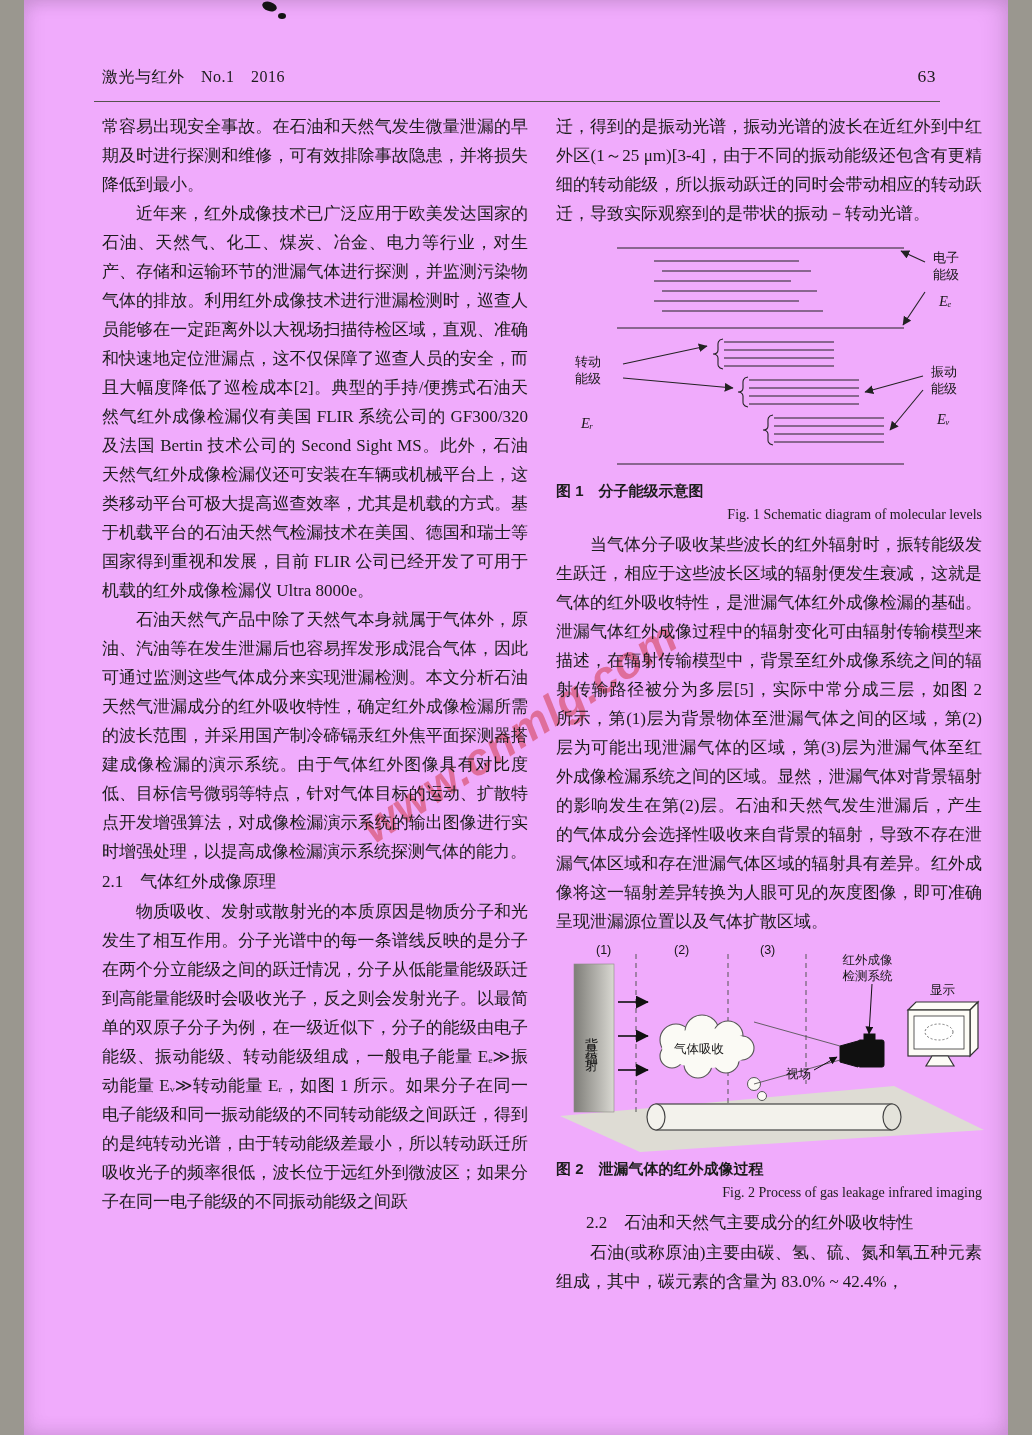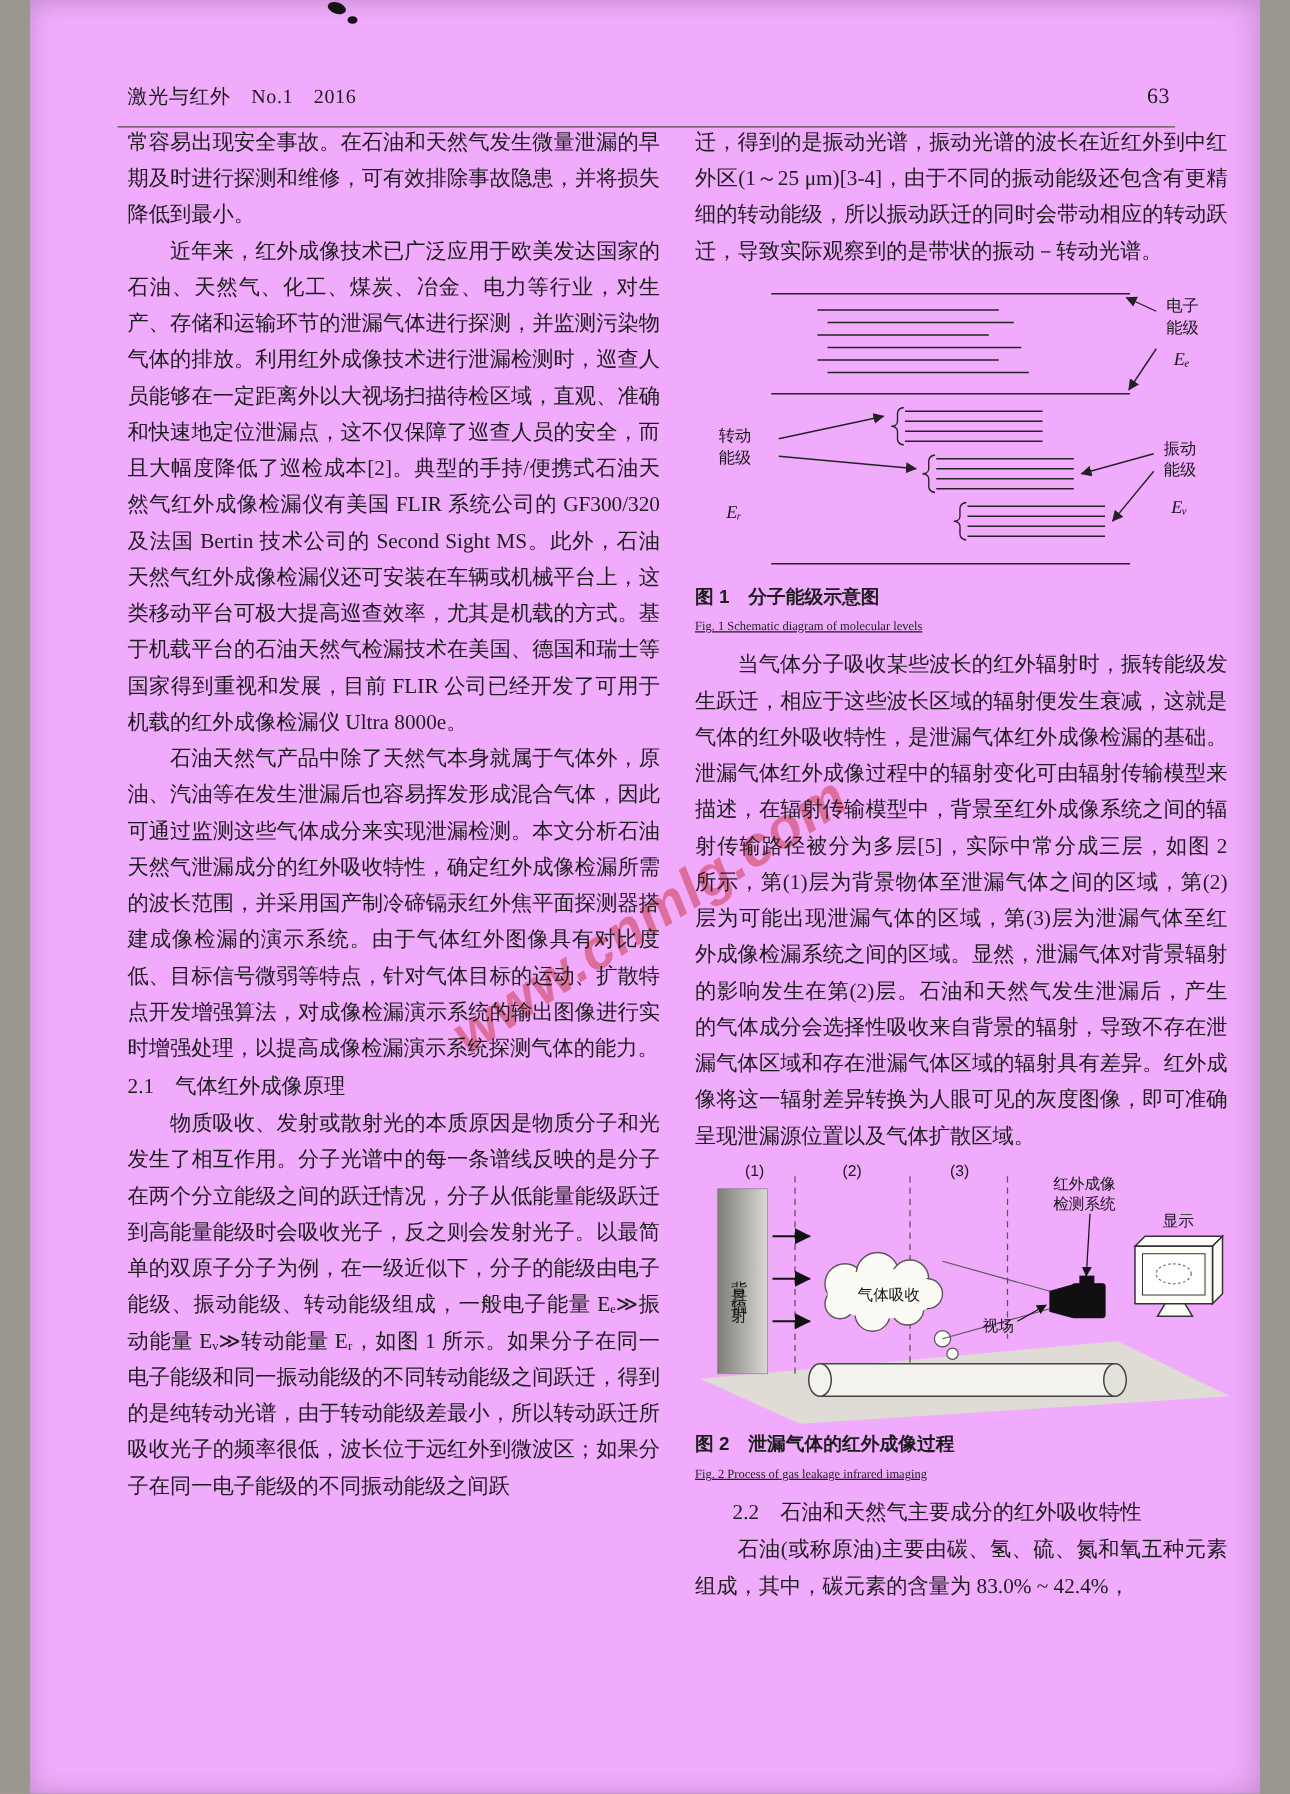--- a/index.html
+++ b/index.html
@@ -16,21 +16,21 @@
 
   .header {
     position:absolute; top:66px; left:78px; right:72px;
     display:flex; justify-content:space-between; align-items:baseline;
     font-size:16px; letter-spacing:.5px;
   }
   .header .pageno { font-weight:normal; font-size:17.5px; }
   .rule { position:absolute; top:101px; left:70px; right:68px; height:1px; background:#55524d; }
 
   .col {
-    position:absolute; top:99px; width:426px;
+    position:absolute; top:112px; width:426px;
     font-size:17px; line-height:29px; text-align:justify;
   }
   .col.left  { left:78px; }
   .col.right { left:532px; }
   .para { text-indent:2em; }
   .para.cont { text-indent:0; }
   .h-section { font-weight:bold; margin:1px 0; }
   .h-sub { margin:1px 0; }
 
   .figwrap { position:relative; margin:8px auto 2px; }
@@ -43,21 +43,21 @@
   .flabel.small { font-size:12.5px; }
   .flabel.wrap2 { width:2.3em; }
   .flabel.wrap4 { width:4.4em; }
   .flabel.math { font-family:"Liberation Serif","DejaVu Serif",serif; font-style:italic; font-size:14.5px; }
   .flabel.vert { writing-mode:vertical-rl; letter-spacing:7px; height:130px; }
 
   .caption-cn {
     font-size:15px; font-weight:bold; line-height:25px;
     font-family:"Liberation Sans","DejaVu Sans",sans-serif;
   }
-  .caption-en { text-align:left; font-size:10px; line-height:23px;text-decoration:underline; }
+  .caption-en { text-align:right; font-size:14px; line-height:23px; }
 
   .watermark {
     position:absolute; left:342px; top:806px;
     transform:rotate(-33deg); transform-origin:left center;
     font-family:"Liberation Sans","DejaVu Sans",sans-serif;
     font-size:45px; font-weight:bold; font-style:italic;
     color:rgba(204,42,50,.48); letter-spacing:1px; pointer-events:none; white-space:nowrap;
   }
 </style>
 </head>
@@ -223,21 +223,21 @@
           <rect x="358" y="72" width="50" height="33" fill="#ffffff" stroke-width="0.8"></rect>
           <ellipse cx="383" cy="88" rx="14" ry="8" fill="none" stroke="#777" stroke-width="1" stroke-dasharray="2 2"></ellipse>
           <polygon points="376,112 392,112 398,122 370,122"></polygon>
         </g>
       </svg>
 
       <div class="flabel small" style="left:40px;  top:-2px;">(1)</div>
       <div class="flabel small" style="left:118px; top:-2px;">(2)</div>
       <div class="flabel small" style="left:204px; top:-2px;">(3)</div>
       <div class="flabel vert" style="left:26px; top:32px;">背景辐射</div>
-      <div class="flabel small" style="left:118px; top:97px;margin-left:12px;">气体吸收</div>
+      <div class="flabel small" style="left:118px; top:97px;">气体吸收</div>
       <div class="flabel small wrap4" style="left:284px; top:8px;">红外成像检测系统</div>
       <div class="flabel small" style="left:230px; top:122px;">视场</div>
       <div class="flabel small" style="left:374px; top:38px;">显示</div>
     </div>
     <div class="caption-cn">图 2　泄漏气体的红外成像过程</div>
     <div class="caption-en">Fig. 2 Process of gas leakage infrared imaging</div>
 
     <p class="h-sub" style="margin-top:4px;margin-left:30px;">2.2　石油和天然气主要成分的红外吸收特性</p>
     <p class="para">石油(或称原油)主要由碳、氢、硫、氮和氧五种元素组成，其中，碳元素的含量为 83.0% ~ 42.4%，</p>
   </div>

